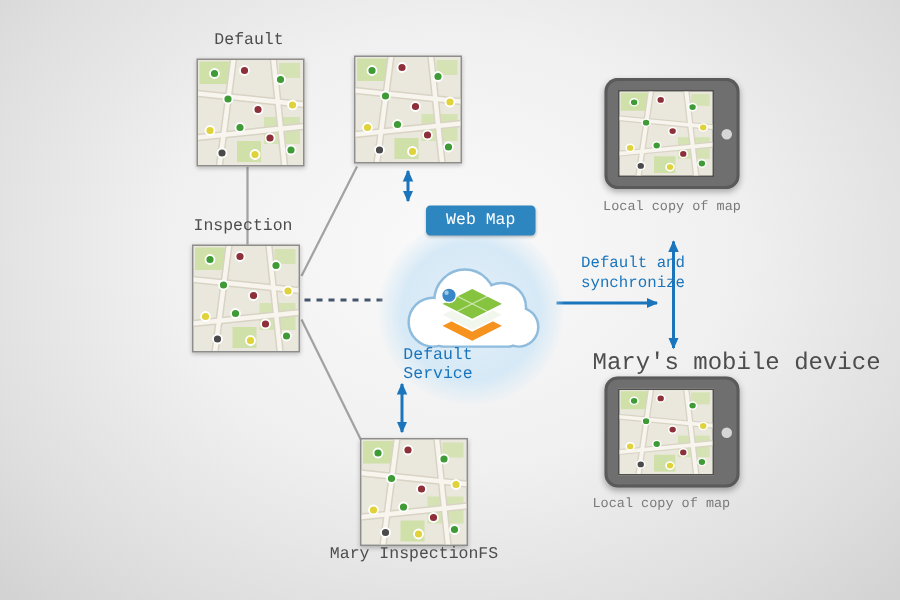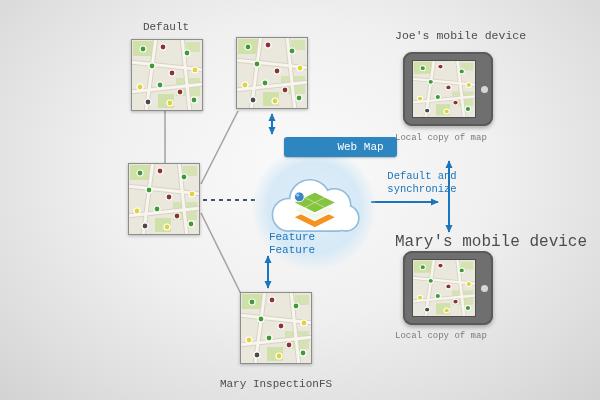--- a/index.html
+++ b/index.html
@@ -3,46 +3,46 @@
 <meta charset="utf-8">
 <style>
   html,body{margin:0;padding:0;background:#e9e9e9;}
   .canvas{
     position:relative;width:600px;height:400px;overflow:hidden;
     background:radial-gradient(ellipse at 50% 42%, #fafafa 0%, #f0f0f0 45%, #dedede 80%, #d2d2d2 100%);
     font-family:Liberation Mono, monospace;
   }
   .abs{position:absolute;}
   .lbl{font-size:11px;color:#4d4d4d;text-align:center;white-space:nowrap;}
-  .cap{font-size:9px;color:#7a7a7a;white-space:nowrap;}
+  .cap{font-size:9px;color:#7a7a7a;text-align:center;white-space:nowrap;}
 
   .map-tile{
     width:70px;height:70px;border:1px solid #8d8d8d;background:#eae7dc;
     box-shadow:0 1px 3px rgba(0,0,0,.25);overflow:hidden;
   }
   .map-tile svg,.tablet-screen svg{display:block;width:100%;height:100%;}
 
   #lbl-default{left:116px;top:21px;width:100px;}
   #map-default{left:131px;top:39px;}
   #lbl-joe{left:202px;top:17px;width:132px;}
   #map-joe{left:236px;top:37px;}
   #lbl-inspection{left:112px;top:145px;width:100px;}
   #map-inspection{left:128px;top:163px;}
   #map-mary{left:240px;top:292px;}
-  #lbl-mary{left:206px;top:378px;width:140px;}
+  #lbl-mary{left:206px;top:364px;width:140px;}
 
   #cloud-glow{
     left:252px;top:146px;width:124px;height:124px;border-radius:50%;
     background:radial-gradient(circle, #e3f0f9 0%, #d6e9f6 52%, rgba(214,233,246,0) 72%);
   }
   #cloud-svg{left:261px;top:164px;width:106px;height:82px;}
   #webmap-badge{
     left:284px;top:137px;width:73px;height:20px;border-radius:3px;
     background:#2e86c1;color:#fff;font-size:11px;line-height:20px;text-align:center;
-    box-shadow:0 1px 2px rgba(0,0,0,.25);z-index:5;padding-left:40px;
+    box-shadow:0 1px 2px rgba(0,0,0,.25);z-index:5;
   }
   #feature-service{
     left:263px;top:231px;width:58px;text-align:center;
     color:#1b75bc;font-size:11px;line-height:1.15;z-index:5;
   }
 
   #sync-label{
     left:378px;top:170px;width:88px;text-align:center;
     color:#1b75bc;font-size:10.5px;line-height:1.2;
   }
@@ -152,20 +152,21 @@
       <circle cx="8" cy="47" r="3" fill="#e0d23a"></circle>
       <circle cx="28" cy="45" r="3" fill="#3f9b35"></circle>
       <circle cx="48" cy="52" r="3" fill="#8e3039"></circle>
       <circle cx="62" cy="60" r="3" fill="#3f9b35"></circle>
       <circle cx="16" cy="62" r="3" fill="#4a4a4a"></circle>
       <circle cx="38" cy="63" r="3" fill="#e0d23a"></circle>
     </g>
   </svg>
 </div>
 
+  <div id="lbl-inspection" class="abs lbl node">Inspection</div>
   <div id="map-inspection" class="abs map-tile node">
   <svg viewBox="0 0 70 70" preserveAspectRatio="none" xmlns="http://www.w3.org/2000/svg">
     <rect width="70" height="70" fill="#eae7dc"></rect>
     <rect x="1" y="1" width="20" height="15" fill="#cfe0a8"></rect>
     <rect x="44" y="38" width="24" height="18" fill="#d5e3b4"></rect>
     <rect x="26" y="54" width="16" height="14" fill="#cfe0a8"></rect>
     <rect x="54" y="2" width="14" height="10" fill="#d5e3b4"></rect>
     <g stroke="#d8d3c4" stroke-width="5" fill="none">
       <path d="M24,-3 L14,73"></path>
           <path d="M50,-3 L58,73"></path>
@@ -251,25 +252,24 @@
     <g>
       <polygon points="66,78 92,65 66,52 40,65" fill="#f6921e" stroke="#ffffff" stroke-width="1.5"></polygon>
       <polygon points="66,69 92,56 66,43 40,56" fill="#f2f7ee" stroke="#ffffff" stroke-width="1.5"></polygon>
       <polygon points="66,60 92,47 66,34 40,47" fill="#86c440" stroke="#ffffff" stroke-width="1.5"></polygon>
       <path d="M53,40.5 L79,53.5 M79,40.5 L53,53.5" stroke="rgba(255,255,255,.55)" stroke-width="1"></path>
       <circle cx="47" cy="40" r="6" fill="#3a87c8" stroke="#ffffff" stroke-width="1.2"></circle>
       <circle cx="45" cy="38" r="1.8" fill="#9cc8e8"></circle>
     </g>
   </svg>
   <div id="webmap-badge" class="abs node">Web Map</div>
-  <div id="feature-service" class="abs node">Feature Feature</div>
+  <div id="feature-service" class="abs node">Default Service</div>
 
   <div id="sync-label" class="abs node">Default and synchronize</div>
 
-  <div id="lbl-dev-joe" class="abs lbl node">Joe's mobile device</div>
   <div id="tablet-joe" class="abs tablet node">
     <div class="tablet-screen">
   <svg viewBox="0 0 70 70" preserveAspectRatio="none" xmlns="http://www.w3.org/2000/svg">
     <rect width="70" height="70" fill="#eae7dc"></rect>
     <rect x="1" y="1" width="20" height="15" fill="#cfe0a8"></rect>
     <rect x="44" y="38" width="24" height="18" fill="#d5e3b4"></rect>
     <rect x="26" y="54" width="16" height="14" fill="#cfe0a8"></rect>
     <rect x="54" y="2" width="14" height="10" fill="#d5e3b4"></rect>
     <g stroke="#d8d3c4" stroke-width="5" fill="none">
       <path d="M24,-3 L14,73"></path>

